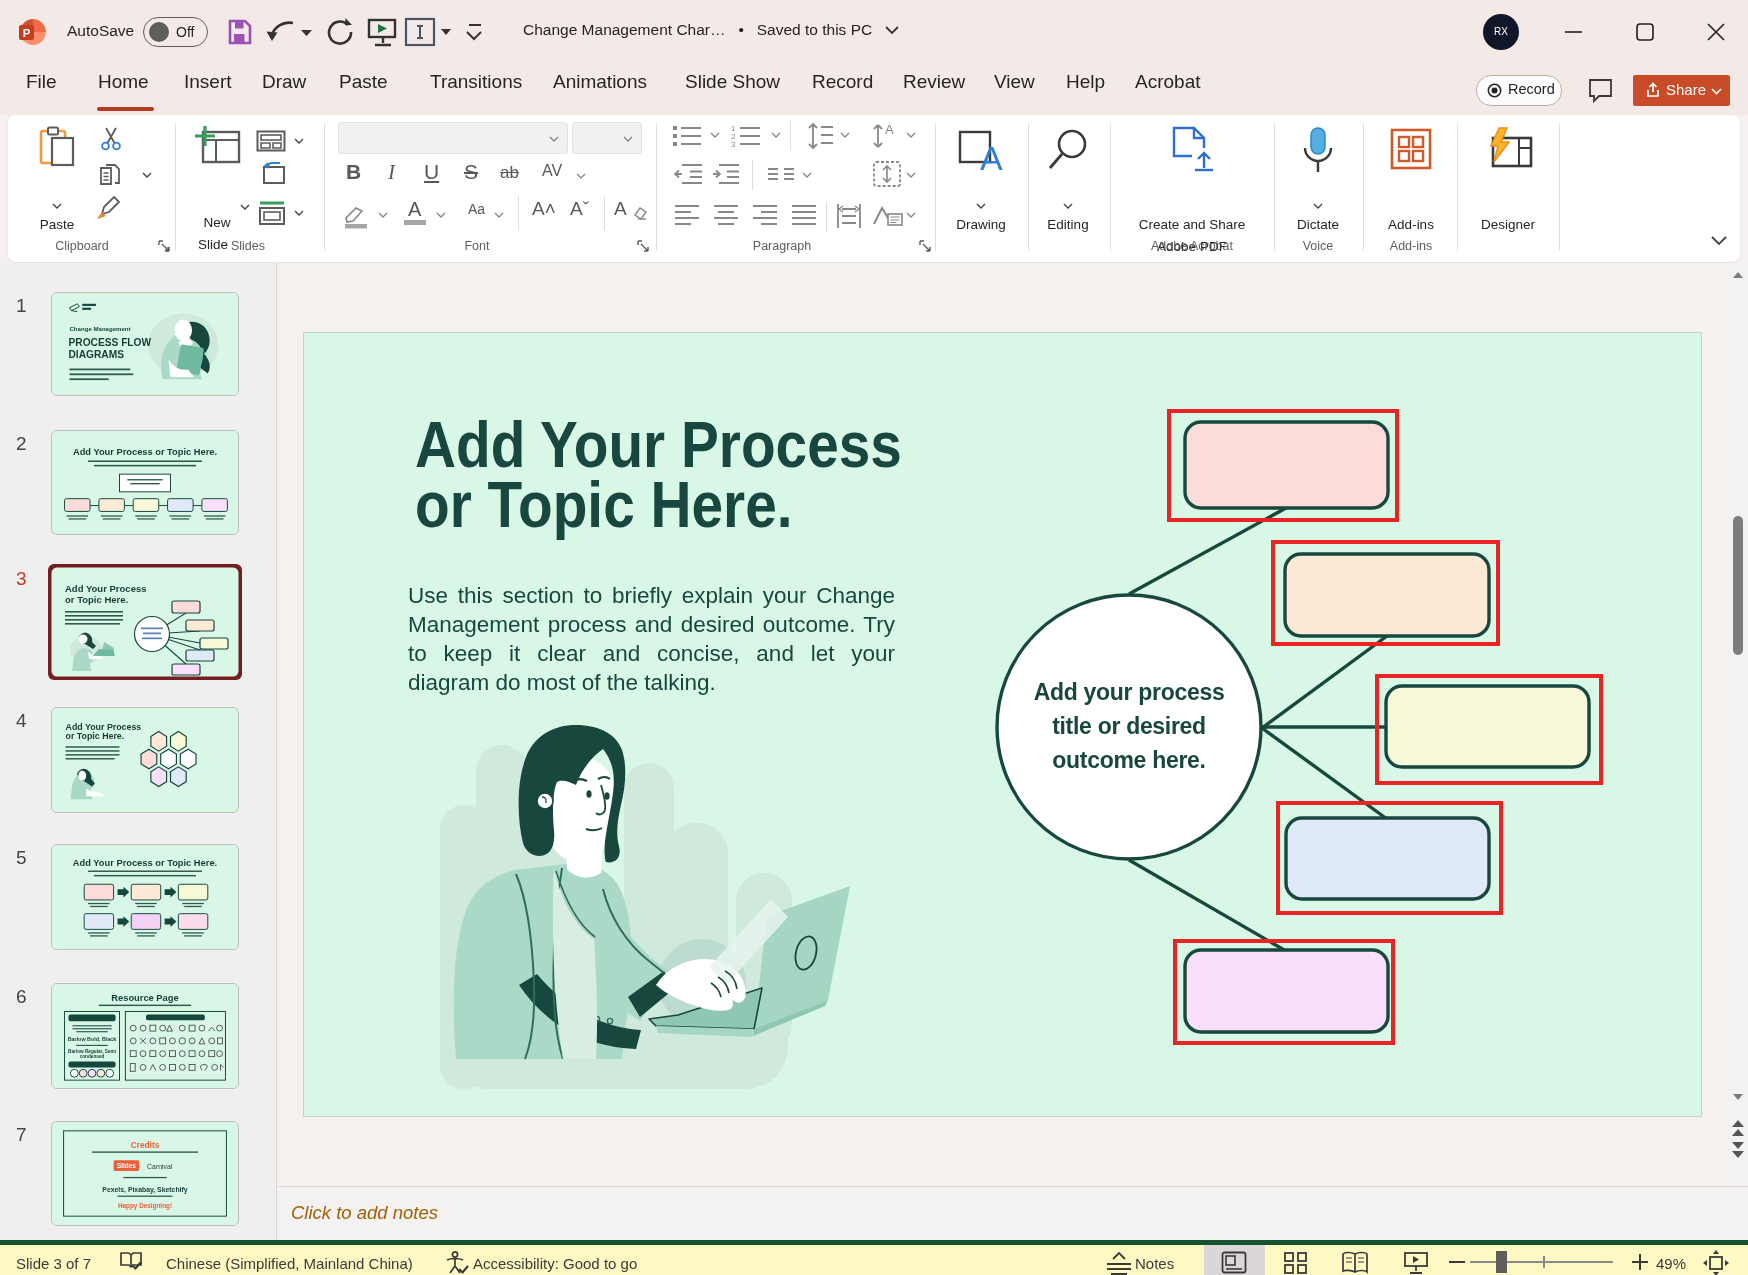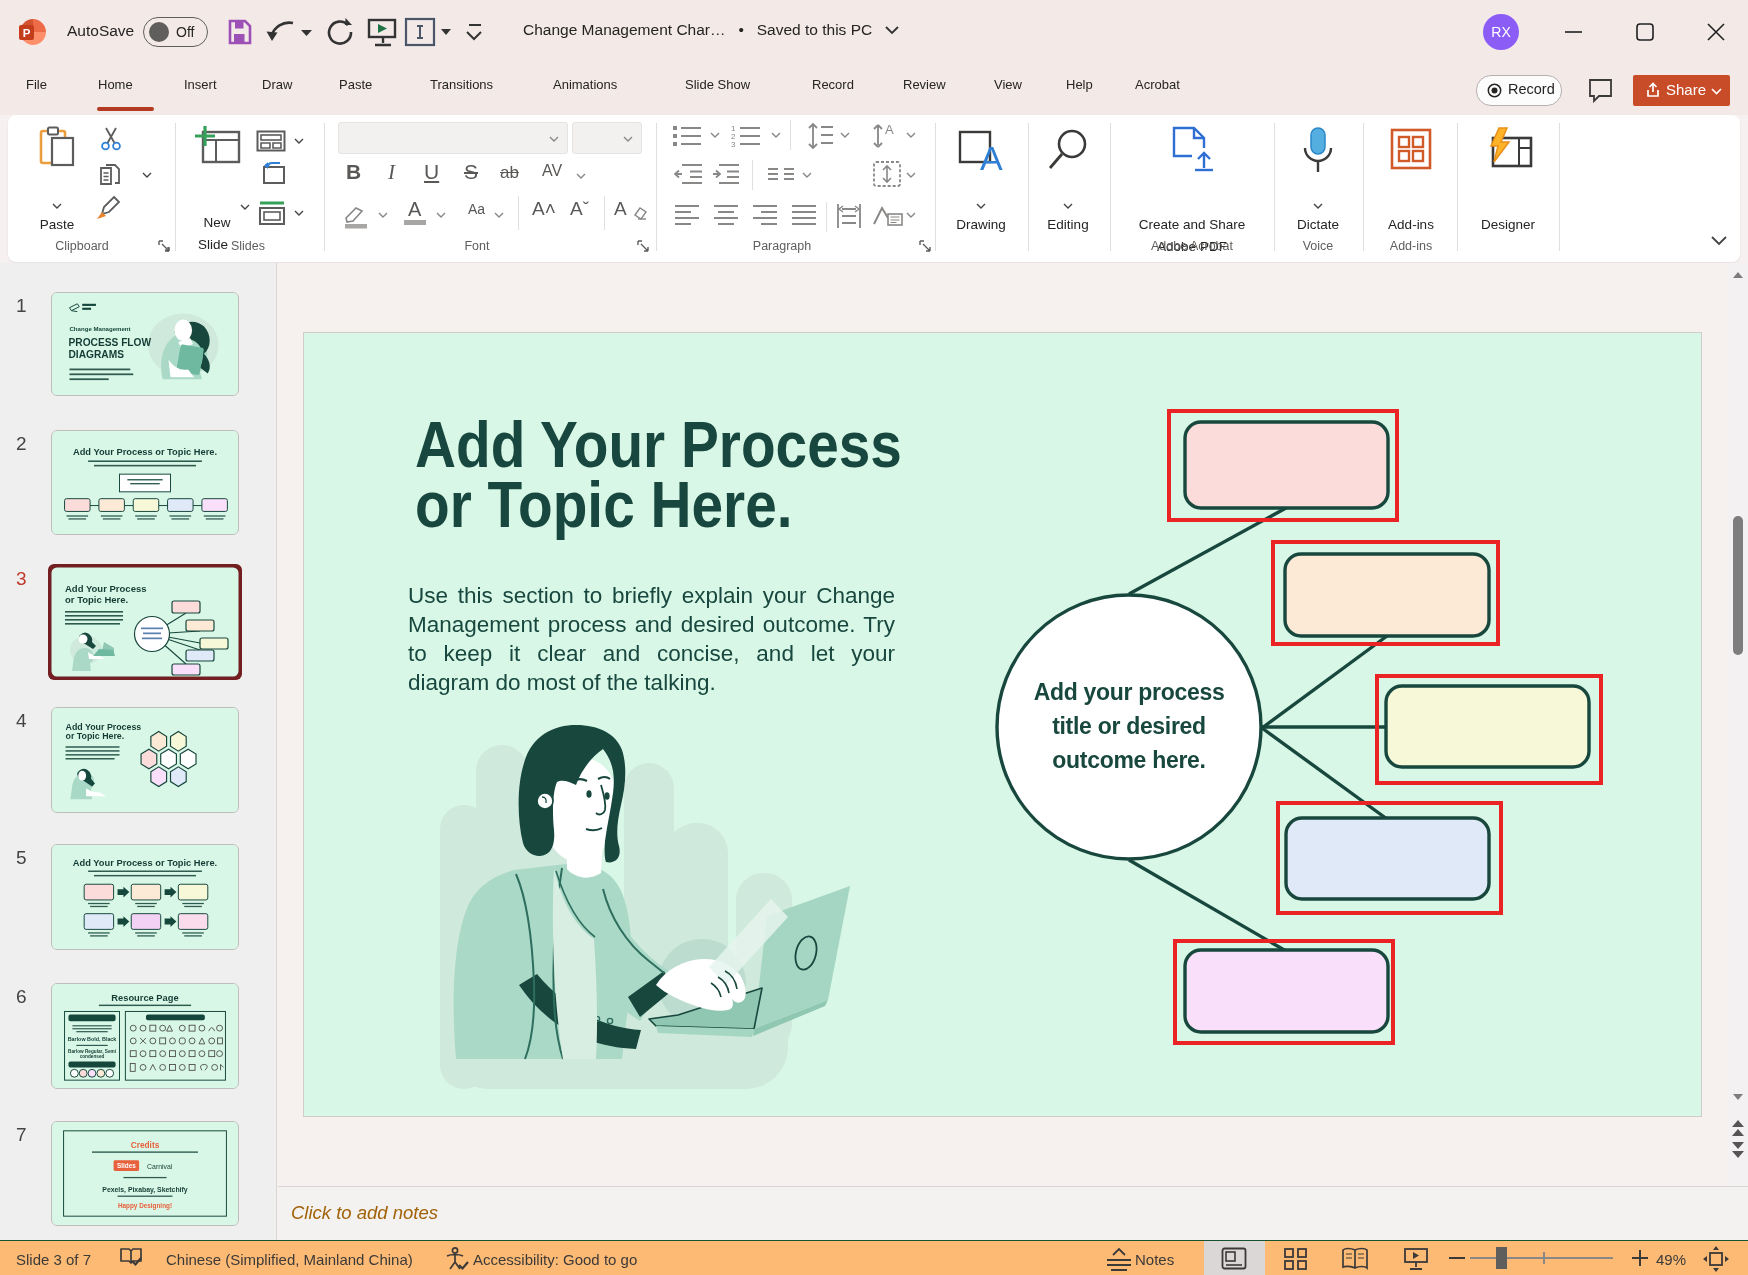--- a/index.html
+++ b/index.html
@@ -13,26 +13,26 @@
   #ppticon { position:absolute; left:19px; top:18px; width:28px; height:28px; }
   #autosave-lbl { position:absolute; left:67px; top:22px; font-size:15.5px; color:#252423; }
   #toggle { position:absolute; left:143px; top:17px; width:65px; height:30px; border:1px solid #605e5c; border-radius:15px; background:#f3eae8; }
   #toggle .knob { position:absolute; left:5px; top:4px; width:20px; height:20px; border-radius:50%; background:#605e5c; }
   #toggle .txt { position:absolute; left:32px; top:6px; font-size:14px; color:#252423; }
   .qat { position:absolute; top:16px; color:#333; }
   #title-text { position:absolute; left:523px; top:21px; font-size:15.5px; color:#252423; white-space:nowrap; }
   #searchbox { position:absolute; left:978px; top:9px; width:471px; height:46px; background:#fffefe; border:1px solid #e4dedd; border-radius:6px; }
   #searchbox .mag { position:absolute; left:24px; top:12px; }
   #searchbox .stxt { position:absolute; left:60px; top:12px; font-size:17px; color:#494644; }
-  #avatar { position:absolute; left:1483px; top:14px; width:36px; height:36px; border-radius:50%; background:#8b5cf6; color:#fff; font-size:14px; text-align:center; line-height:36px; }
+  #avatar { position:absolute; left:1483px; top:14px; width:36px; height:36px; border-radius:50%; background:#0f172a; color:#fff; font-size:10px; text-align:center; line-height:36px; }
   .winbtn { position:absolute; top:0; width:64px; height:64px; color:#202020; }
 
   
   #tabrow { position:absolute; top:64px; left:0; width:1748px; height:51px; background:#f3eae8; }
-  .tab { position:absolute; top:13px; font-size:13px; color:#252423; }
+  .tab { position:absolute; top:7px; font-size:19px; color:#252423; }
   #home-underline { position:absolute; left:97px; top:43px; width:57px; height:4px; background:#b53922; border-radius:2px; }
   #recbtn { position:absolute; left:1476px; top:11px; width:86px; height:31px; background:#fdfcfc; border:1px solid #b5b0ae; border-radius:15px; font-size:14.5px; color:#252423; }
   #combtn { position:absolute; left:1587px; top:13px; width:27px; height:26px; }
   #sharebtn { position:absolute; left:1633px; top:11px; width:97px; height:31px; background:#c74c27; border-radius:2px; color:#fff; font-size:15px; }
 
   
   #ribbon { position:absolute; top:115px; left:8px; width:1732px; height:147px; background:#ffffff; border-radius:8px; box-shadow:0 1px 2px rgba(0,0,0,0.08); }
   .grplabel { position:absolute; top:124px; font-size:12.5px; color:#605e5c; width:120px; text-align:center; }
   .gdiv { position:absolute; top:8px; width:1px; height:128px; background:#e1dfdd; }
   .launcher { position:absolute; top:124px; width:14px; height:14px; }
@@ -46,21 +46,21 @@
   .thumb { position:absolute; left:51px; width:188px; background:#d9f7e6; border:1px solid #c0bebd; border-radius:6px; overflow:hidden; }
   #editor { position:absolute; top:263px; left:278px; width:1449px; height:923px; background:#f6f0ef; }
   #slide { position:absolute; left:25px; top:69px; width:1399px; height:785px; background:#d9f7e6; border:1px solid #cfcdcc; }
 
   #slide .stitle { position:absolute; left:111px; top:82px; font-size:64px; font-weight:bold; color:#17473e; line-height:60px; letter-spacing:0px; transform:scaleX(0.887); transform-origin:0 0; }
   #slide .sbody { position:absolute; left:104px; top:248px; width:487px; font-size:22.5px; font-weight:normal; color:#17473e; line-height:29px; text-align:justify; }
 
   
   #notes { position:absolute; top:1186px; left:278px; width:1470px; height:54px; background:#f4f1f1; border-top:1px solid #d8d5d4; }
   #notes .ntxt { position:absolute; left:13px; top:15px; font-size:18.5px; color:#a16207;font-style:italic; }
-  #statusbar { position:absolute; top:1240px; left:0; width:1748px; height:35px; background:#fdba74; border-top:1px solid #14532d; font-size:15px; color:#3b3a39; }
+  #statusbar { position:absolute; top:1240px; left:0; width:1748px; height:35px; background:#fef9c3; border-top:5px solid #14532d; font-size:15px; color:#3b3a39; }
   #vscroll { position:absolute; top:263px; left:1727px; width:21px; height:923px; background:#f3f1f1; }
   #vthumb { position:absolute; left:6px; top:253px; width:10px; height:139px; background:#7d7d7d; border-radius:5px; }
 </style>
 </head>
 <body>
 <div id="app">
 
   <div id="titlebar">
     <svg id="ppticon" viewBox="0 0 28 28">
       <path d="M14 1 C21 1 27 7 27 14 L14 14 Z" fill="#ed6c47"></path>

